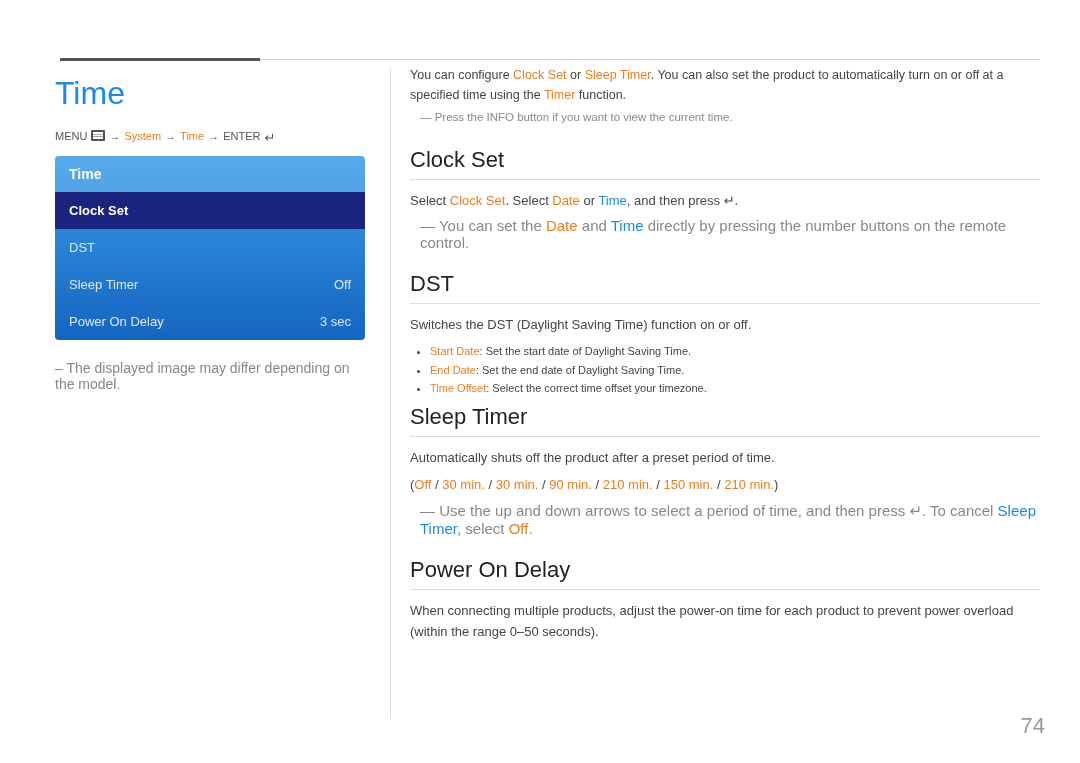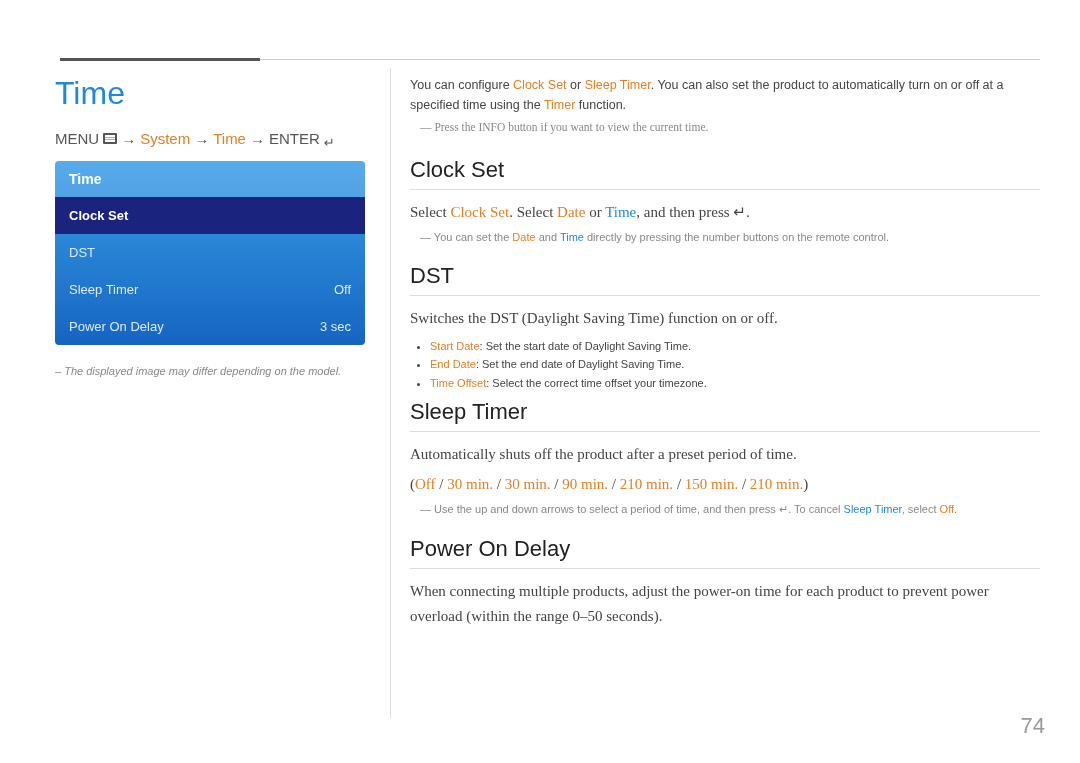--- a/index.html
+++ b/index.html
@@ -45,25 +45,24 @@
     }
 
     .page-title {
       font-size: 32px;
       font-weight: 300;
       color: #1e88e5;
       margin-bottom: 18px;
     }
 
     .menu-path {
-      font-size: 15px;
+      font-size: 11px;
       color: #555;
       margin-bottom: 14px;
       display: flex;
-      align-items: center;
       gap: 2px;
     }
     .menu-path .arrow {
       color: #555;
       margin: 0 2px;
     }
     .menu-icon {
       display: inline-block;
       width: 14px;
       height: 11px;
@@ -124,69 +123,66 @@
       color: #fff;
       font-weight: bold;
     }
     .menu-item-value {
       color: #dde8ff;
       font-size: 13px;
     }
 
     .left-note {
       margin-top: 20px;
-      font-size: 11px;
+      font-size: 14px;
       color: #888;
-      font-style: italic;
     }
 
     
     .right-panel {
       position: absolute;
-      top: 75px;
+      top: 65px;
       left: 410px;
       right: 40px;
     }
 
     .intro-text {
       font-size: 12.5px;
       color: #444;
       line-height: 1.6;
       margin-bottom: 6px;
     }
     .intro-note {
       font-size: 11.5px;
       color: #888;
       margin-bottom: 24px;
       padding-left: 10px;
-      font-family: Liberation Serif, serif;
     }
     .intro-note::before {
       content: '— ';
     }
 
     .section-title {
       font-size: 22px;
       font-weight: 400;
       color: #222;
       margin-bottom: 10px;
       border-bottom: 1px solid #ddd;
       padding-bottom: 6px;
     }
 
     .section-body {
-      font-size: 15px;
+      font-size: 13px;
       color: #444;
       line-height: 1.65;
       margin-bottom: 6px;
-      font-family: Liberation Serif, serif;
     }
 
     .section-note {
-      font-size: 11px;
+      font-size: 15px;
       color: #888;
       padding-left: 10px;
       margin-bottom: 20px;
     }
     .section-note::before {
       content: '— ';
     }
 
     .highlight-orange {
       color: #e67e22;

